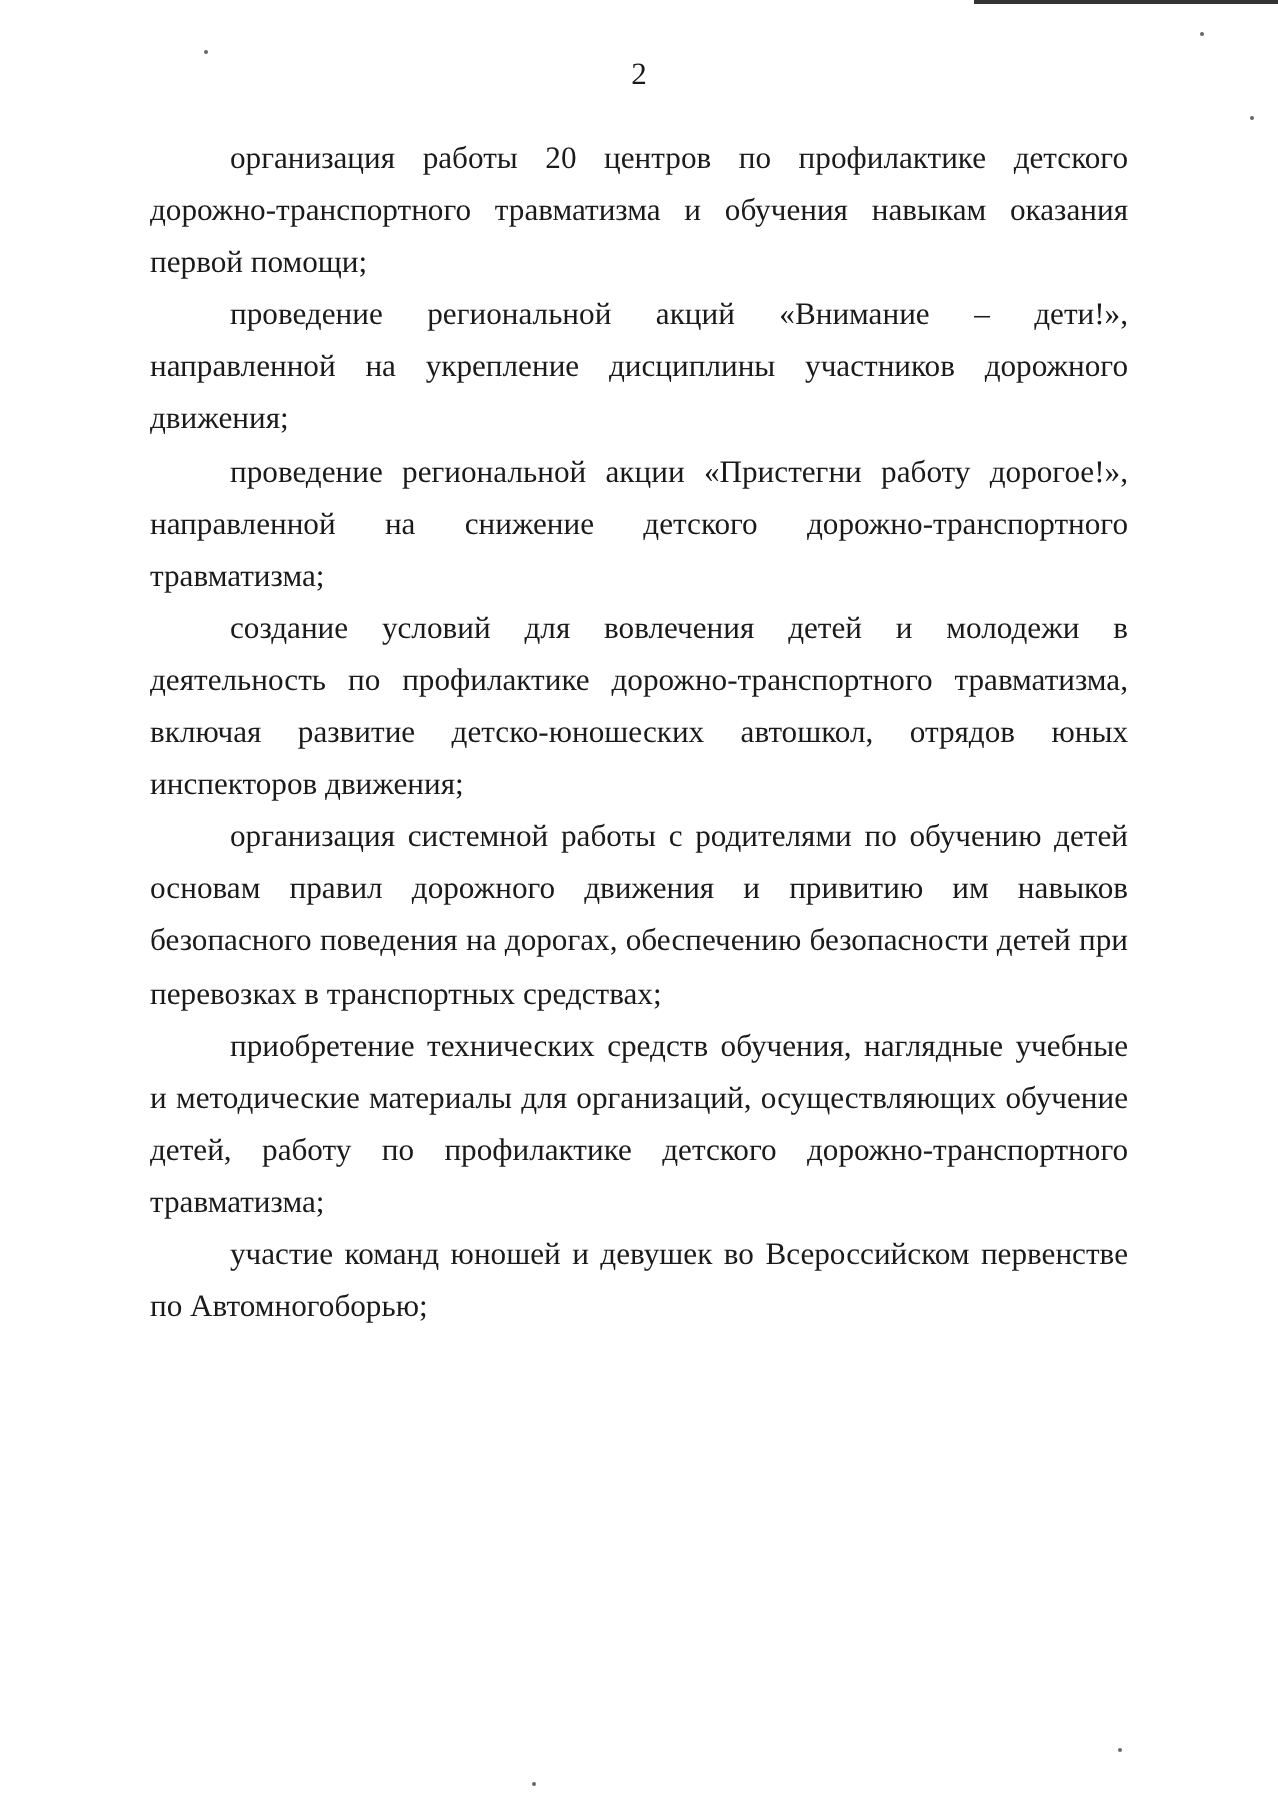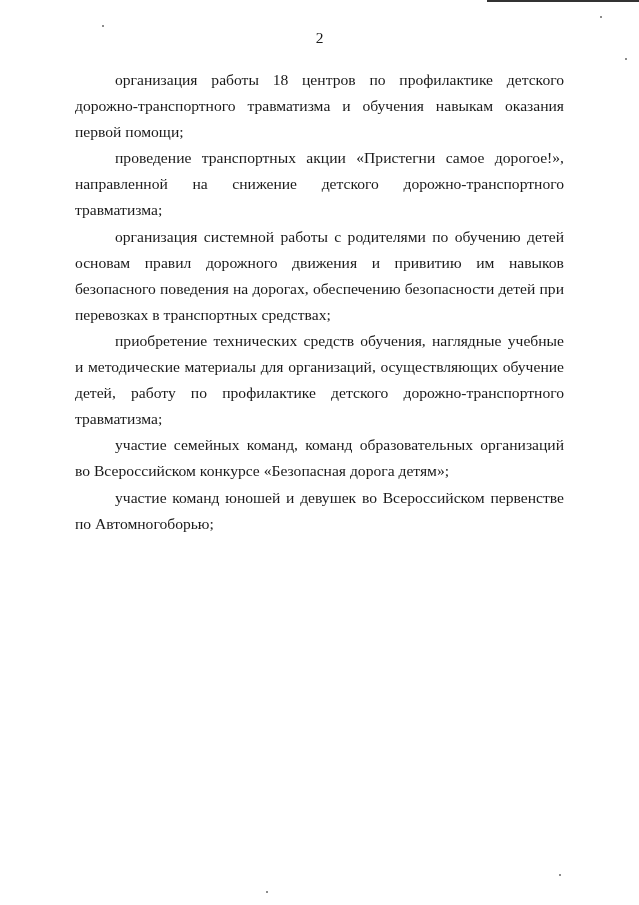--- a/index.html
+++ b/index.html
@@ -29,25 +29,26 @@
   .speck { position: absolute; width: 2px; height: 2px; background: #666; border-radius: 1px; }
 </style>
 </head>
 <body>
 
 <div class="page">
   <div class="top-rule"></div>
   <div class="page-number">2</div>
 
   <div class="body-text">
-    <p class="para">организация работы 18 центров по профилактике детского дорожно-транспортного травматизма и обучения навыкам оказания первой помощи;</p>
-    <p class="para">проведение транспортных акции «Пристегни самое дорогое!», направленной на снижение детского дорожно-транспортного травматизма;</p>
+    <p class="para">организация работы 20 центров по профилактике детского дорожно-транспортного травматизма и обучения навыкам оказания первой помощи;</p>
+    <p class="para">проведение региональной акций «Внимание – дети!», направленной на укрепление дисциплины участников дорожного движения;</p>
+    <p class="para">проведение региональной акции «Пристегни работу дорогое!», направленной на снижение детского дорожно-транспортного травматизма;</p>
+    <p class="para">создание условий для вовлечения детей и молодежи в деятельность по профилактике дорожно-транспортного травматизма, включая развитие детско-юношеских автошкол, отрядов юных инспекторов движения;</p>
     <p class="para">организация системной работы с родителями по обучению детей основам правил дорожного движения и привитию им навыков безопасного поведения на дорогах, обеспечению безопасности детей при перевозках в транспортных средствах;</p>
     <p class="para">приобретение технических средств обучения, наглядные учебные и методические материалы для организаций, осуществляющих обучение детей, работу по профилактике детского дорожно-транспортного травматизма;</p>
-    <p class="para">участие семейных команд, команд образовательных организаций во Всероссийском конкурсе «Безопасная дорога детям»;</p>
     <p class="para">участие команд юношей и девушек во Всероссийском первенстве по Автомногоборью;</p>
   </div>
 
   <div class="speck" style="left:600px;top:16px;"></div>
   <div class="speck" style="left:625px;top:58px;"></div>
   <div class="speck" style="left:102px;top:25px;"></div>
   <div class="speck" style="left:266px;top:891px;"></div>
   <div class="speck" style="left:559px;top:874px;"></div>
 </div>
 

